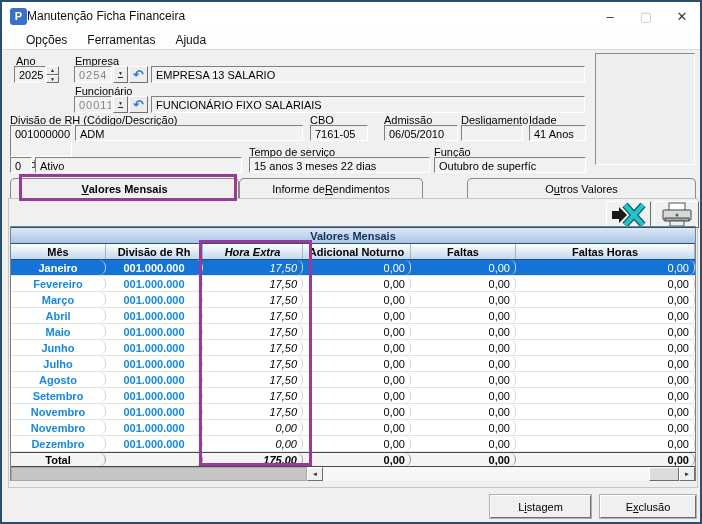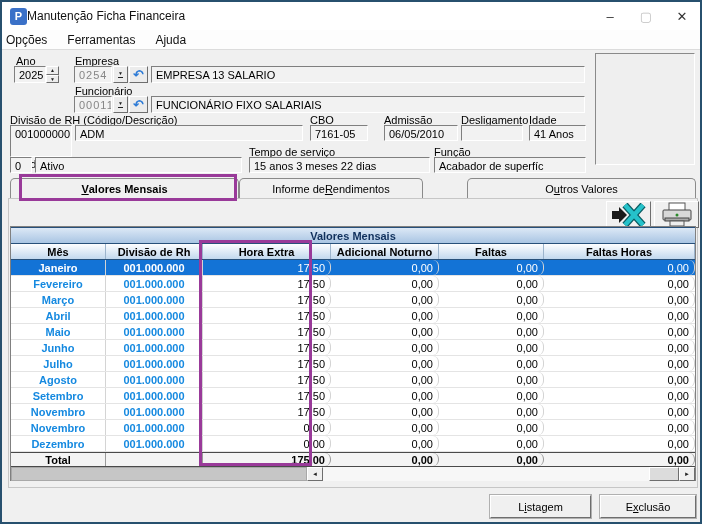--- a/index.html
+++ b/index.html
@@ -14,21 +14,21 @@
   
   .titlebar{position:absolute;left:0;top:0;width:698px;height:28px;background:#ffffff;display:flex;align-items:center;}
   .appicon{margin-left:8px;width:17px;height:17px;background:#3a71c8;color:#fff;border-radius:3px;
            font-size:11px;font-weight:bold;display:flex;align-items:center;justify-content:center;}
   .title{margin-left:0;font-size:12px;color:#111;}
   .winbtns{margin-left:auto;display:flex;}
   .wb{width:36px;height:26px;display:flex;align-items:center;justify-content:center;font-size:13px;color:#333;cursor:default;}
   .wb.max{color:#c0c0c0;}
   
   .menubar{position:absolute;left:0;top:28px;width:698px;height:20px;background:#fdfdfd;border-bottom:1px solid #dcdcdc;
-           display:flex;align-items:center;gap:20px;padding-left:4px;font-size:12px;color:#111;}
+           display:flex;align-items:center;gap:20px;padding-left:24px;font-size:12px;color:#111;}
   .menu-item{cursor:default;}
   
   .lbl{position:absolute;font-size:11px;color:#000;white-space:nowrap;}
   .fld{position:absolute;height:17px;background:#f2f2f2;border:1px solid;border-color:#7f7f7f #ffffff #ffffff #7f7f7f;
        font-size:11px;color:#000;line-height:14px;padding:1px 4px;white-space:nowrap;overflow:hidden;}
   .fld.gray{color:#868686;letter-spacing:1px;}
   .mini-btn{position:absolute;height:17px;background:#ececec;border:1px solid;border-color:#ffffff #6e6e6e #6e6e6e #ffffff;
        display:flex;align-items:center;justify-content:center;font-size:11px;}
   .dropglyph{font-size:5px;color:#222;border-bottom:1px solid #222;padding-bottom:1px;line-height:5px;}
   .undoglyph{color:#2c7ad6;font-weight:bold;font-size:13px;line-height:12px;}
@@ -50,22 +50,22 @@
   .grid{position:absolute;left:8px;top:224px;width:686px;height:255px;background:#fff;border:1px solid #808080;font-size:11px;}
   .ghead{height:17px;background:linear-gradient(#dce8f6,#a9c5e3);border-top:1px solid #27507a;border-bottom:1px solid #27507a;
          display:flex;align-items:center;justify-content:center;font-weight:bold;color:#10305c;}
   .gcols{height:16px;background:linear-gradient(#fdfeff,#c2d8ee);border-bottom:1px solid #27507a;display:flex;}
   .gc{display:flex;align-items:center;justify-content:center;font-weight:bold;color:#000;border-right:1px solid #9cb4cc;height:100%;}
   .gbody{height:192px;background:#fff;}
   .grow{display:flex;height:16px;border-bottom:1px solid #e4e4e4;background:#fff;}
   .grow.sel{background:var(--row-selected);}
   .grow.sel .gcell{color:#fff !important;}
   .gcell{display:flex;align-items:center;border-right:1px solid #d4d4d4;height:100%;overflow:hidden;white-space:nowrap;}
-  .c0{width:95px;}.c1{width:97px;}.c2{width:128px;}.c3{width:108px;}.c4{width:105px;}.c5{flex:1;}
-  .gcell.c0,.gcell.c1{justify-content:center;font-weight:bold;color:var(--month-blue);}
+  .c0{width:95px;}.c1{width:97px;}.c2{width:100px;font-style:italic;}.c3{width:108px;}.c4{width:105px;}.c5{flex:1;}
+  .gcell.c0,.gcell.c1{justify-content:center;font-weight:bold;color:var(--month-blue);border-radius:7px;}
   .gcell.c2,.gcell.c3,.gcell.c4,.gcell.c5{justify-content:flex-end;padding-right:5px;color:#000;border-radius:6px;}
   .trow{display:flex;height:15px;background:#f4f4f4;border-top:1px solid #4a4a4a;border-bottom:1px solid #4a4a4a;}
   .trow .gcell{font-weight:bold;color:#000 !important;border-right:1px solid #9a9a9a;}
   .trow .gcell.c0{justify-content:center;}
   
   .scrollstrip{position:relative;height:14px;background:#ececec;}
   .scroll-filler{position:absolute;left:0;top:0;width:296px;height:14px;background:#c6c6c6;border:1px solid #a8a8a8;}
   .scroll-btn{position:absolute;top:0;width:16px;height:14px;background:#f0f0f0;border:1px solid;
               border-color:#ffffff #6e6e6e #6e6e6e #ffffff;display:flex;align-items:center;justify-content:center;
               font-size:6px;color:#222;line-height:6px;}
@@ -139,21 +139,21 @@
   <span class="fld" style="left:459px;top:123px;width:62px;height:16px"></span>
   <span class="lbl" style="left:527px;top:112px">Idade</span>
   <span class="fld" style="left:527px;top:123px;width:57px;height:16px">41 Anos</span>
 
   <span class="lbl" style="left:8px;top:156px">Condição (Código/Descrição)</span>
   <span class="fld" style="left:8px;top:155px;width:22px;height:16px">0</span>
   <span class="fld" style="left:33px;top:155px;width:207px;height:16px">Ativo</span>
   <span class="lbl" style="left:247px;top:144px">Tempo de serviço</span>
   <span class="fld" style="left:247px;top:155px;width:181px;height:16px">15 anos 3 meses 22 dias</span>
   <span class="lbl" style="left:432px;top:144px">Função</span>
-  <span class="fld" style="left:432px;top:155px;width:152px;height:16px">Acabador de superfíc</span>
+  <span class="fld" style="left:432px;top:155px;width:152px;height:16px">Outubro de superfíc</span>
 
   <div class="tab active" style="left:8px;width:229px">
     <span></span>
       <span class="u">V</span>
       <span>alores Mensais</span>
   </div>
   <div class="tab" style="left:237px;width:184px">
     <span>Informe de </span>
       <span class="u">R</span>
       <span>endimentos</span>

